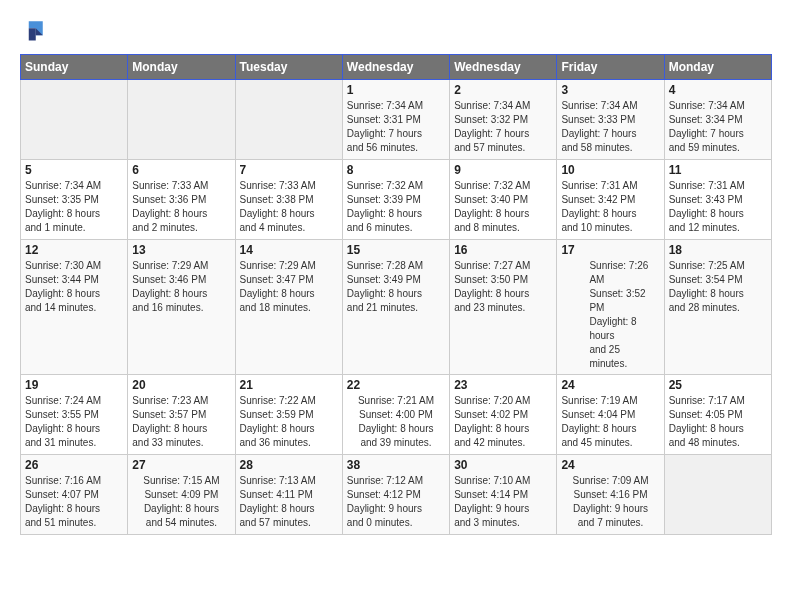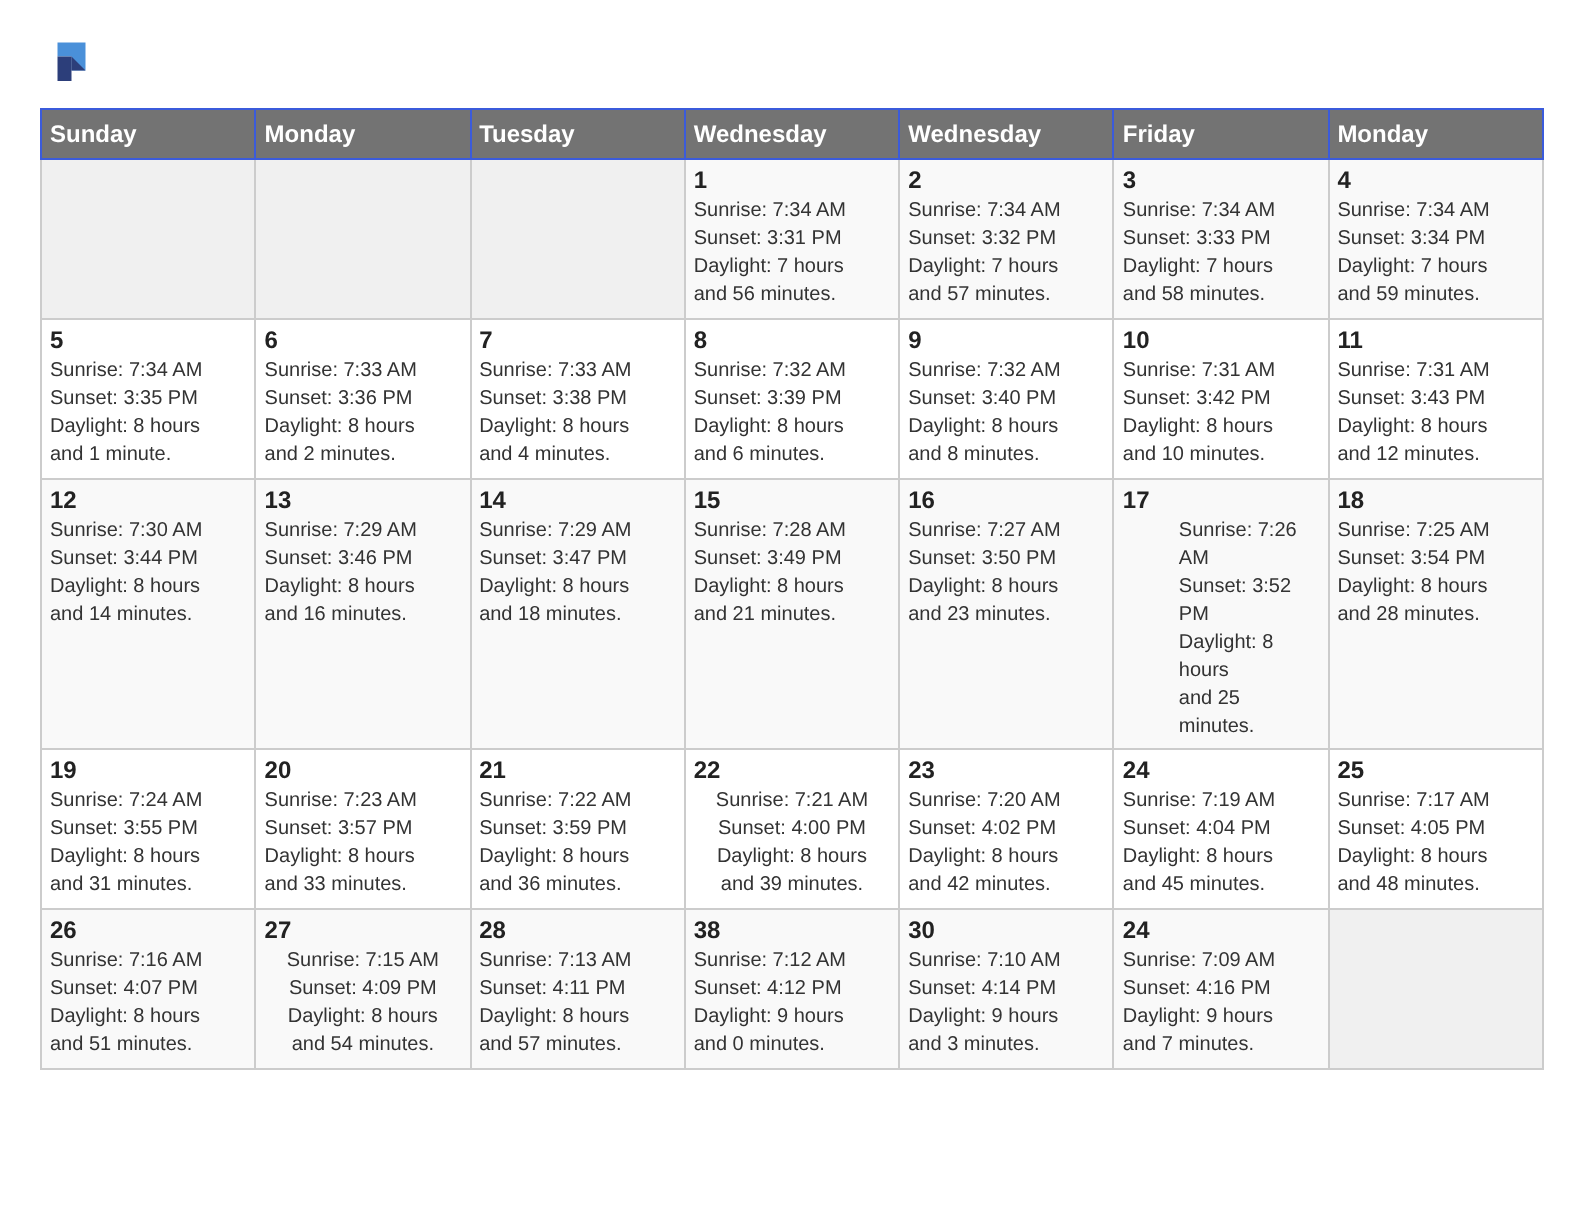--- a/index.html
+++ b/index.html
@@ -345,21 +345,21 @@
           </td>
           <td>
             <span class="day-num">30</span>
             <div class="day-info" style="white-space: pre-line;">Sunrise: 7:10 AM
 Sunset: 4:14 PM
 Daylight: 9 hours
 and 3 minutes.</div>
           </td>
           <td>
             <span class="day-num">24</span>
-            <div class="day-info" style="white-space: pre-line;">Sunrise: 7:09 AM
+            <div class="day-info" style="white-space: pre-line; text-align: center;">Sunrise: 7:09 AM
 Sunset: 4:16 PM
 Daylight: 9 hours
 and 7 minutes.</div>
           </td>
           <td class="empty"></td>
         </tr>
       </tbody>
   </table>
 </div>
 

